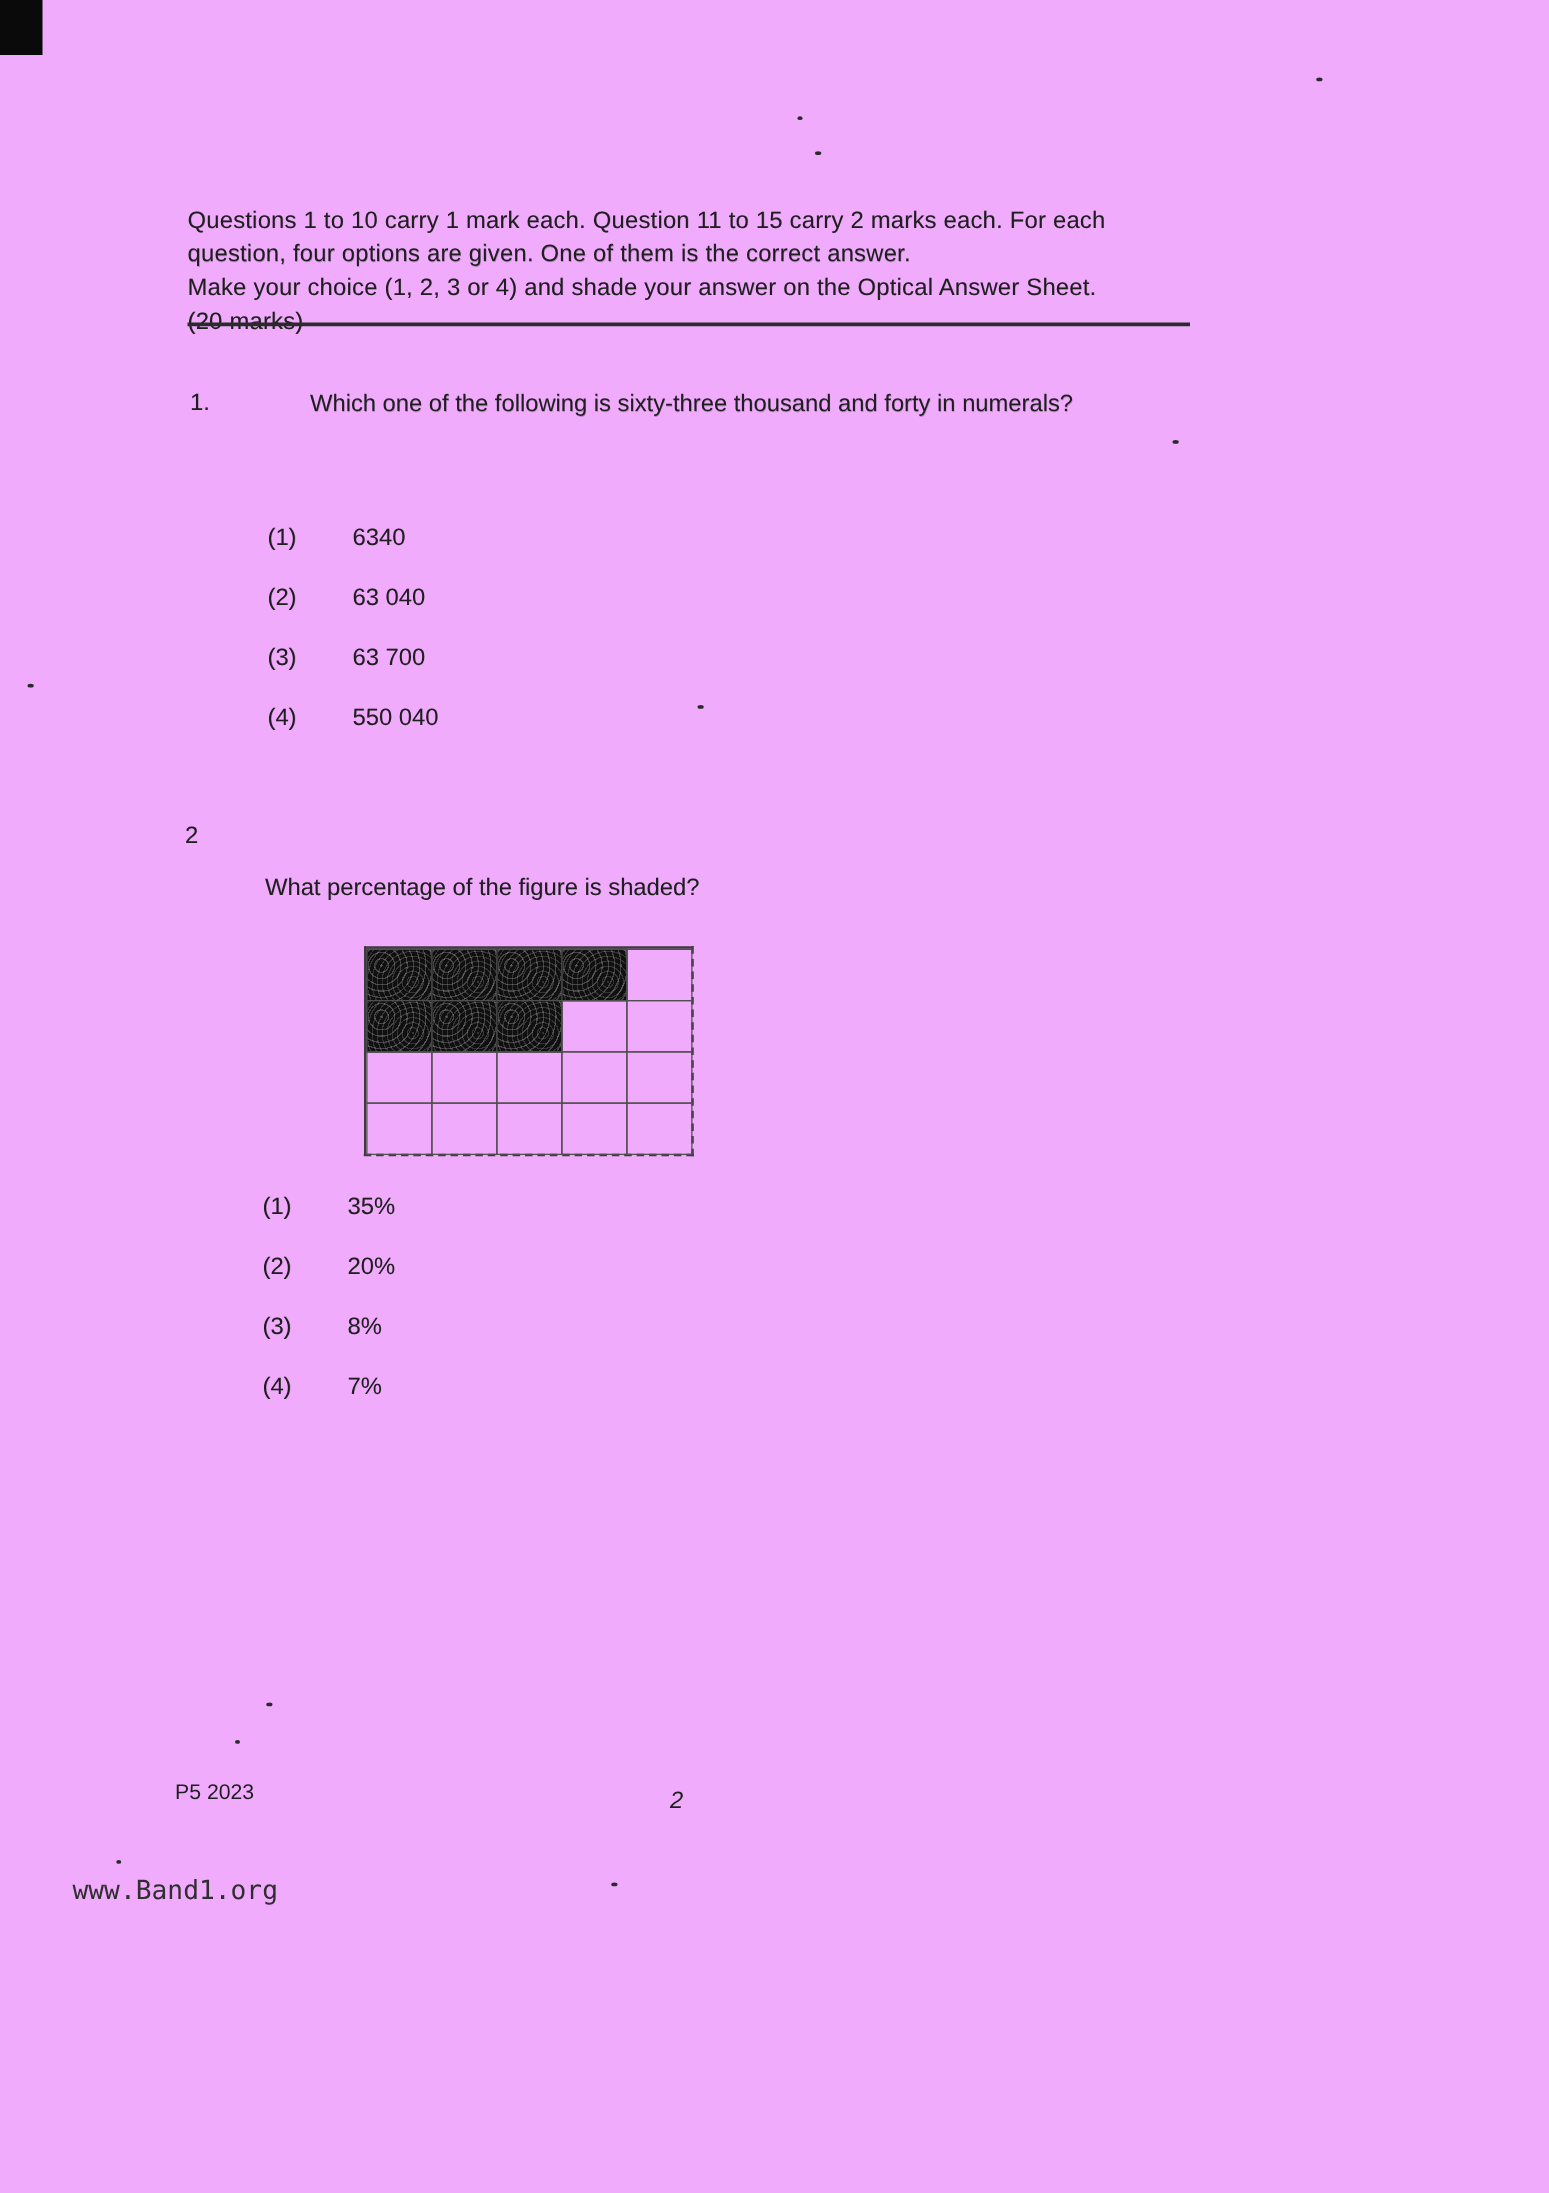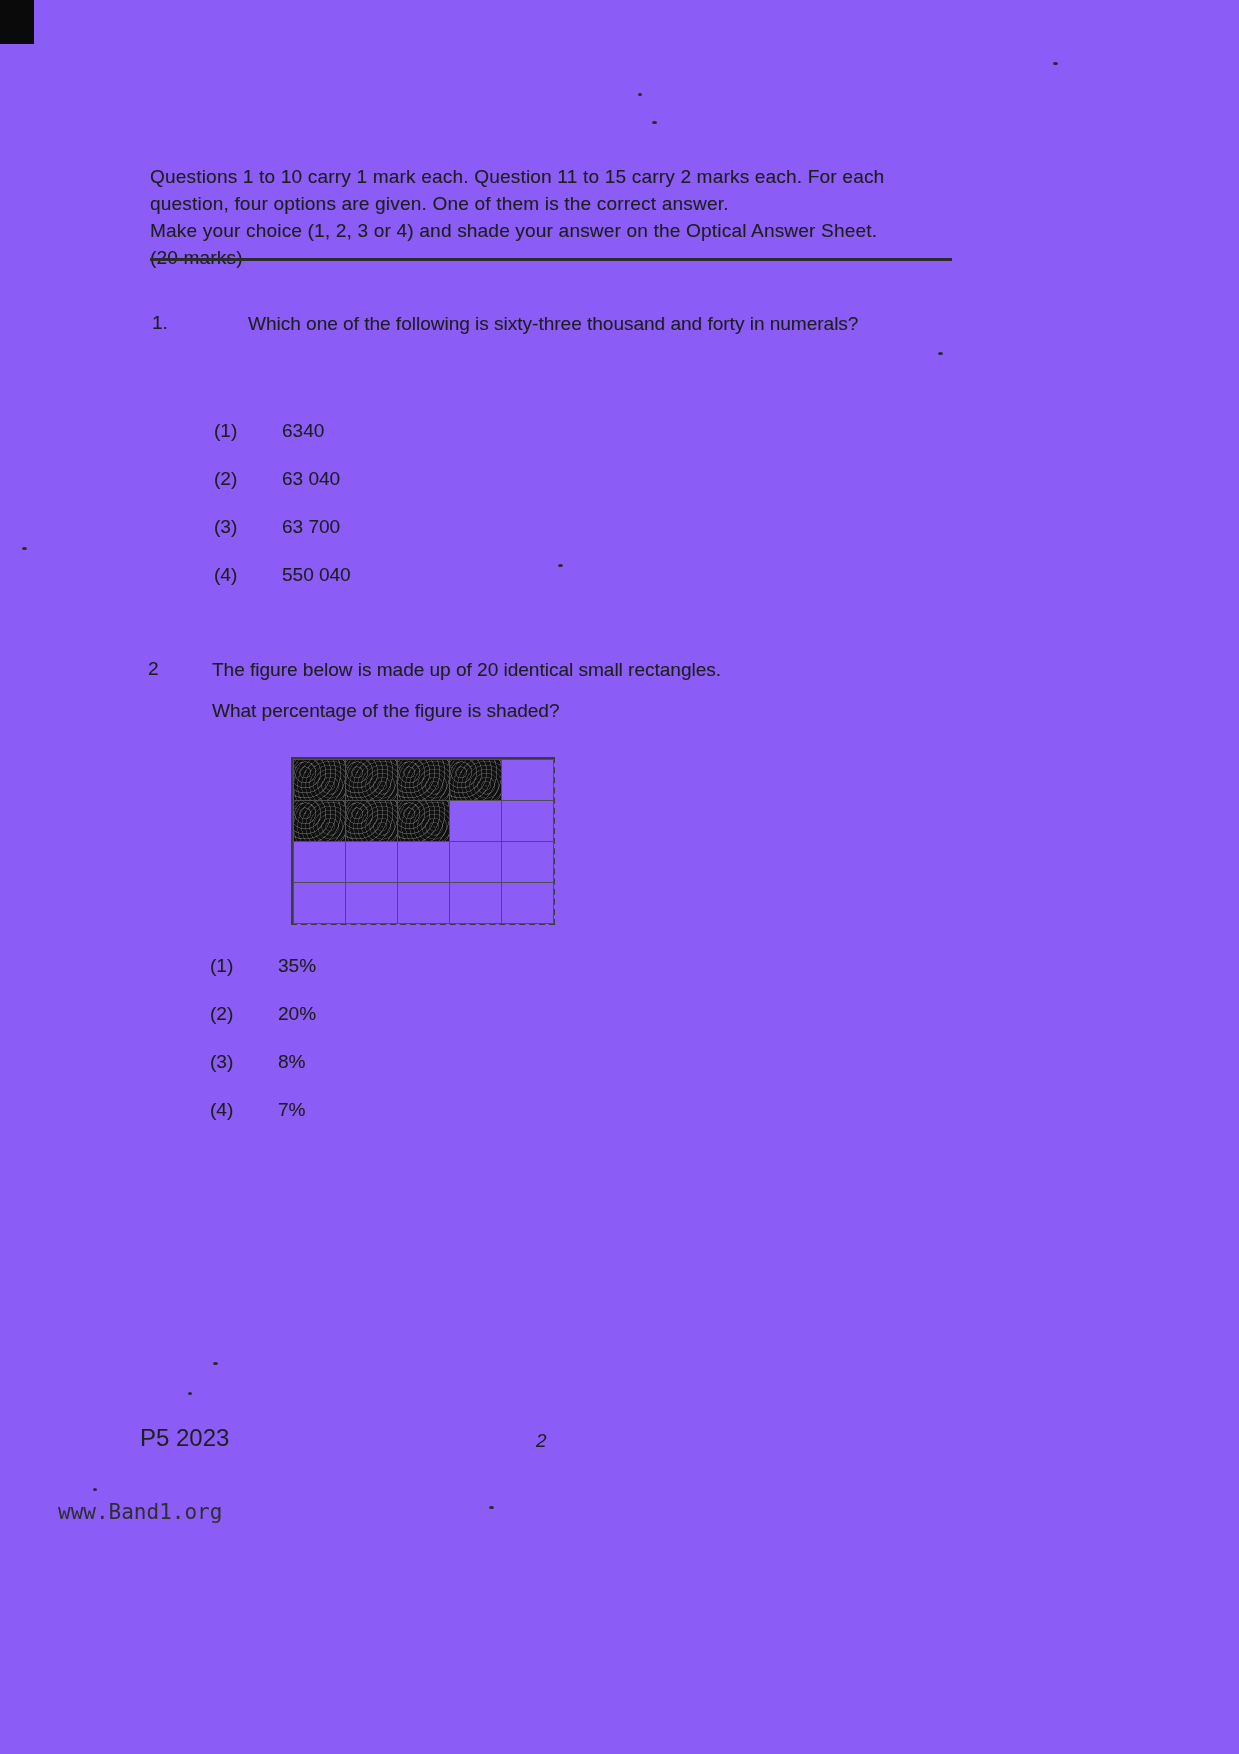--- a/index.html
+++ b/index.html
@@ -1,21 +1,21 @@
 <!DOCTYPE html>
 <html><head>
 <meta charset="utf-8">
 <style>
   html, body { margin: 0; padding: 0; background: #d9d9d9; }
   .page {
     position: relative;
     width: 1239px;
     height: 1754px;
     margin: 0 auto;
-    background: #8b5cf6;
+    background: #f0abfc;
     font-family: "Liberation Sans", sans-serif;
     color: #1e1e1e;
     overflow: hidden;
   }
   .scan-corner {
     position: absolute;
     left: 0; top: 0;
     width: 34px; height: 44px;
     background: #0a0a0a;
   }
@@ -71,21 +71,21 @@
   .fig-cell {
     border: 1px solid #4f4f4f;
     margin: -0.5px;
   }
   .fig-cell.shaded {
     background-color: #101010;
     background-image:
       repeating-radial-gradient(circle at 22% 31%, rgba(255,255,255,0.22) 0 1px, transparent 1px 5px),
       repeating-radial-gradient(circle at 71% 64%, rgba(255,255,255,0.15) 0 1px, transparent 1px 4px);
   }
-  .footer-left { position: absolute; left: 140px; top: 1424px; font-size: 24px; }
+  .footer-left { position: absolute; left: 140px; top: 1424px; font-size: 17px; }
   .page-number { position: absolute; left: 536px; top: 1430px; font-size: 19px; font-style: italic; }
   .watermark {
     position: absolute;
     left: 58px; top: 1500px;
     font-family: "DejaVu Sans Mono", monospace;
     font-size: 21px;
     color: #2f2f2f;
   }
 </style>
 </head>
@@ -130,21 +130,20 @@
       <span>63 700</span>
     </div>
     <div class="option-row" style="top:252px;">
       <span class="option-label">(4)</span>
       <span>550 040</span>
     </div>
   </div>
 
   <div class="question" style="left:148px; top:658px; width:860px; height:470px;">
     <span class="q-number">2</span>
-    <div class="q-text" style="line-height:23px;">The figure below is made up of 20 identical small rectangles.</div>
     <div class="q-text" style="top:41px; line-height:23px;">What percentage of the figure is shaded?</div>
 
     <div class="option-row" style="top:297px;">
       <span class="option-label">(1)</span>
       <span>35%</span>
     </div>
     <div class="option-row" style="top:345px;">
       <span class="option-label">(2)</span>
       <span>20%</span>
     </div>

